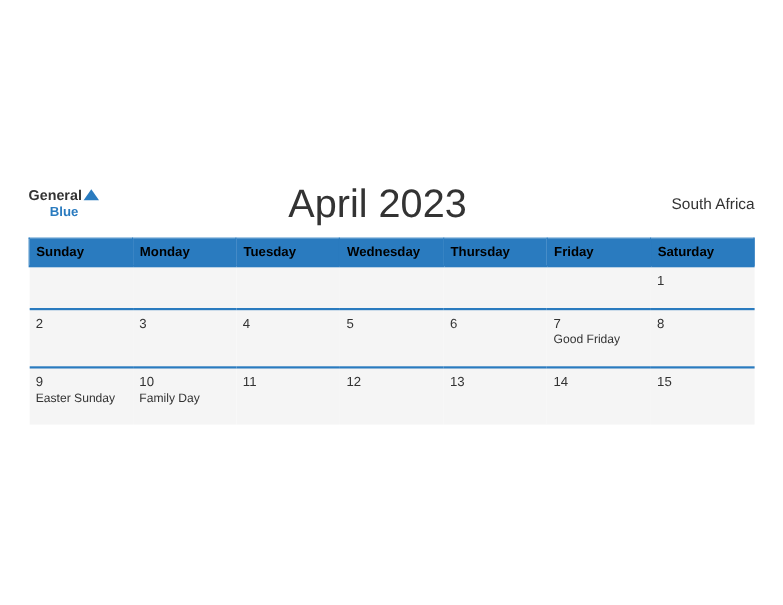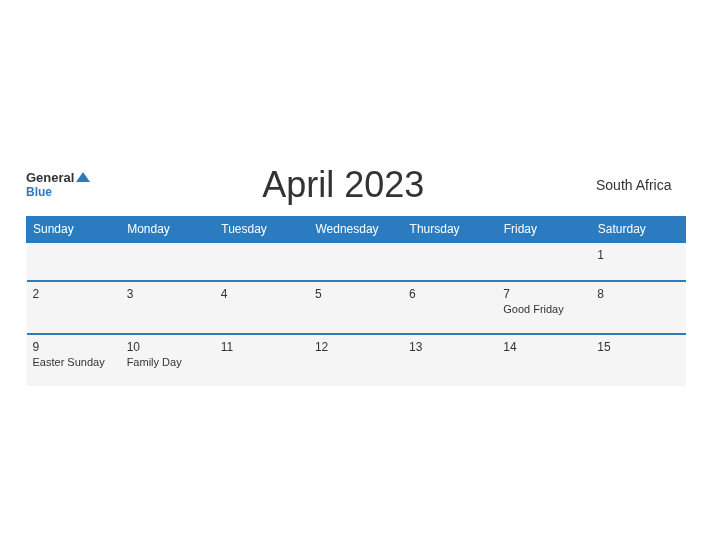--- a/index.html
+++ b/index.html
@@ -19,21 +19,21 @@
     }
     .header {
       display: flex;
       align-items: center;
       justify-content: space-between;
       margin-bottom: 10px;
     }
     .logo {
       display: flex;
       flex-direction: column;
-      align-items: flex-start;
+      align-items: center;
       font-size: 13px;
       font-weight: bold;
       color: #333;
       line-height: 1.1;
     }
     .logo-general { color: #333; font-size: 13px; }
     .logo-blue { color: #2a7bbf; font-size: 12px; }
     .logo-icon {
       display: inline-block;
       width: 0; height: 0;
@@ -48,31 +48,32 @@
     .title {
       font-size: 36px;
       color: #333;
       font-weight: normal;
       text-align: center;
       flex: 1;
     }
     .country {
       font-size: 14px;
       color: #333;
+      text-align: right;
       min-width: 90px;
     }
     .calendar-grid {
       width: 100%;
       border-collapse: collapse;
     }
     .calendar-grid th {
       background: #2a7bbf;
-      color: #ffffff;
+      color: #000000;
       font-size: 12px;
-      font-weight: normal;
+      font-weight: bold;
       padding: 5px 6px;
       text-align: left;
       border: 1px solid #2a7bbf;
     }
     .calendar-grid td {
       border-top: 2px solid #2a7bbf;
       border-left: none;
       border-right: none;
       border-bottom: none;
       vertical-align: top;

